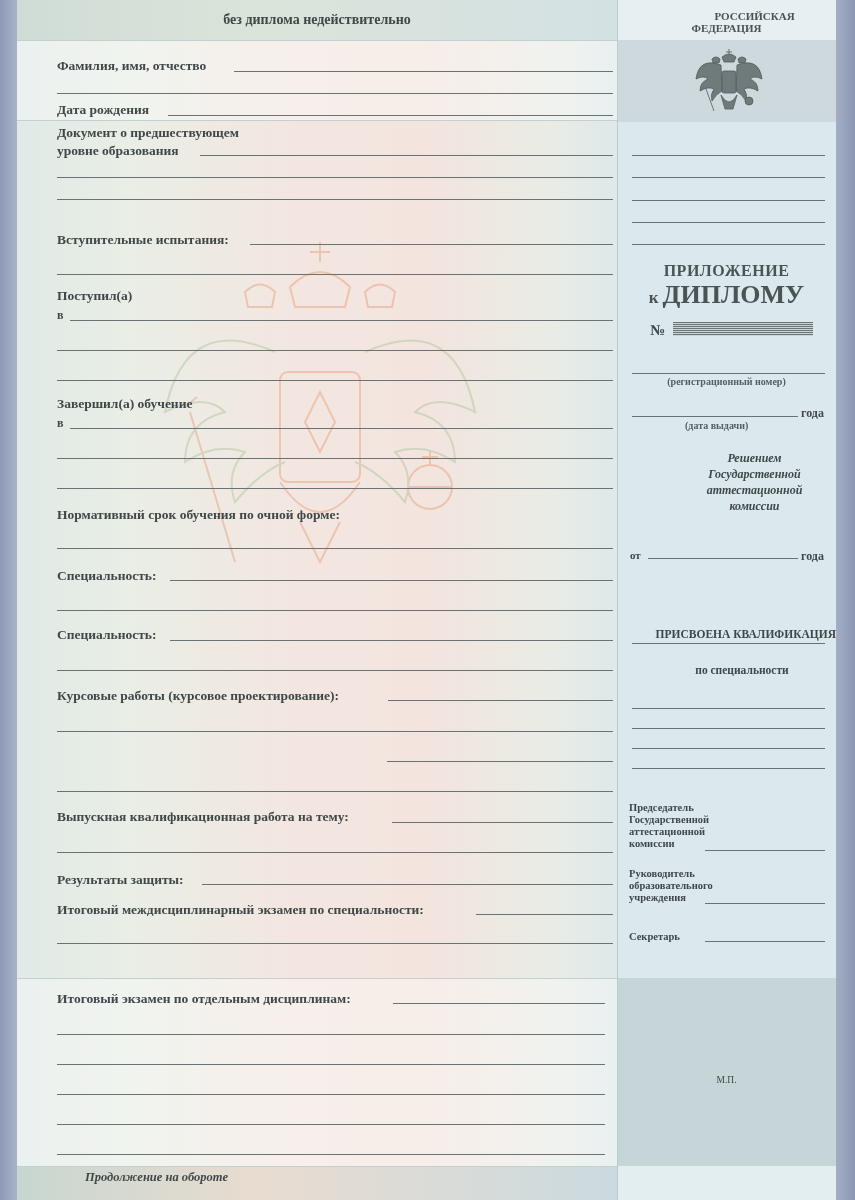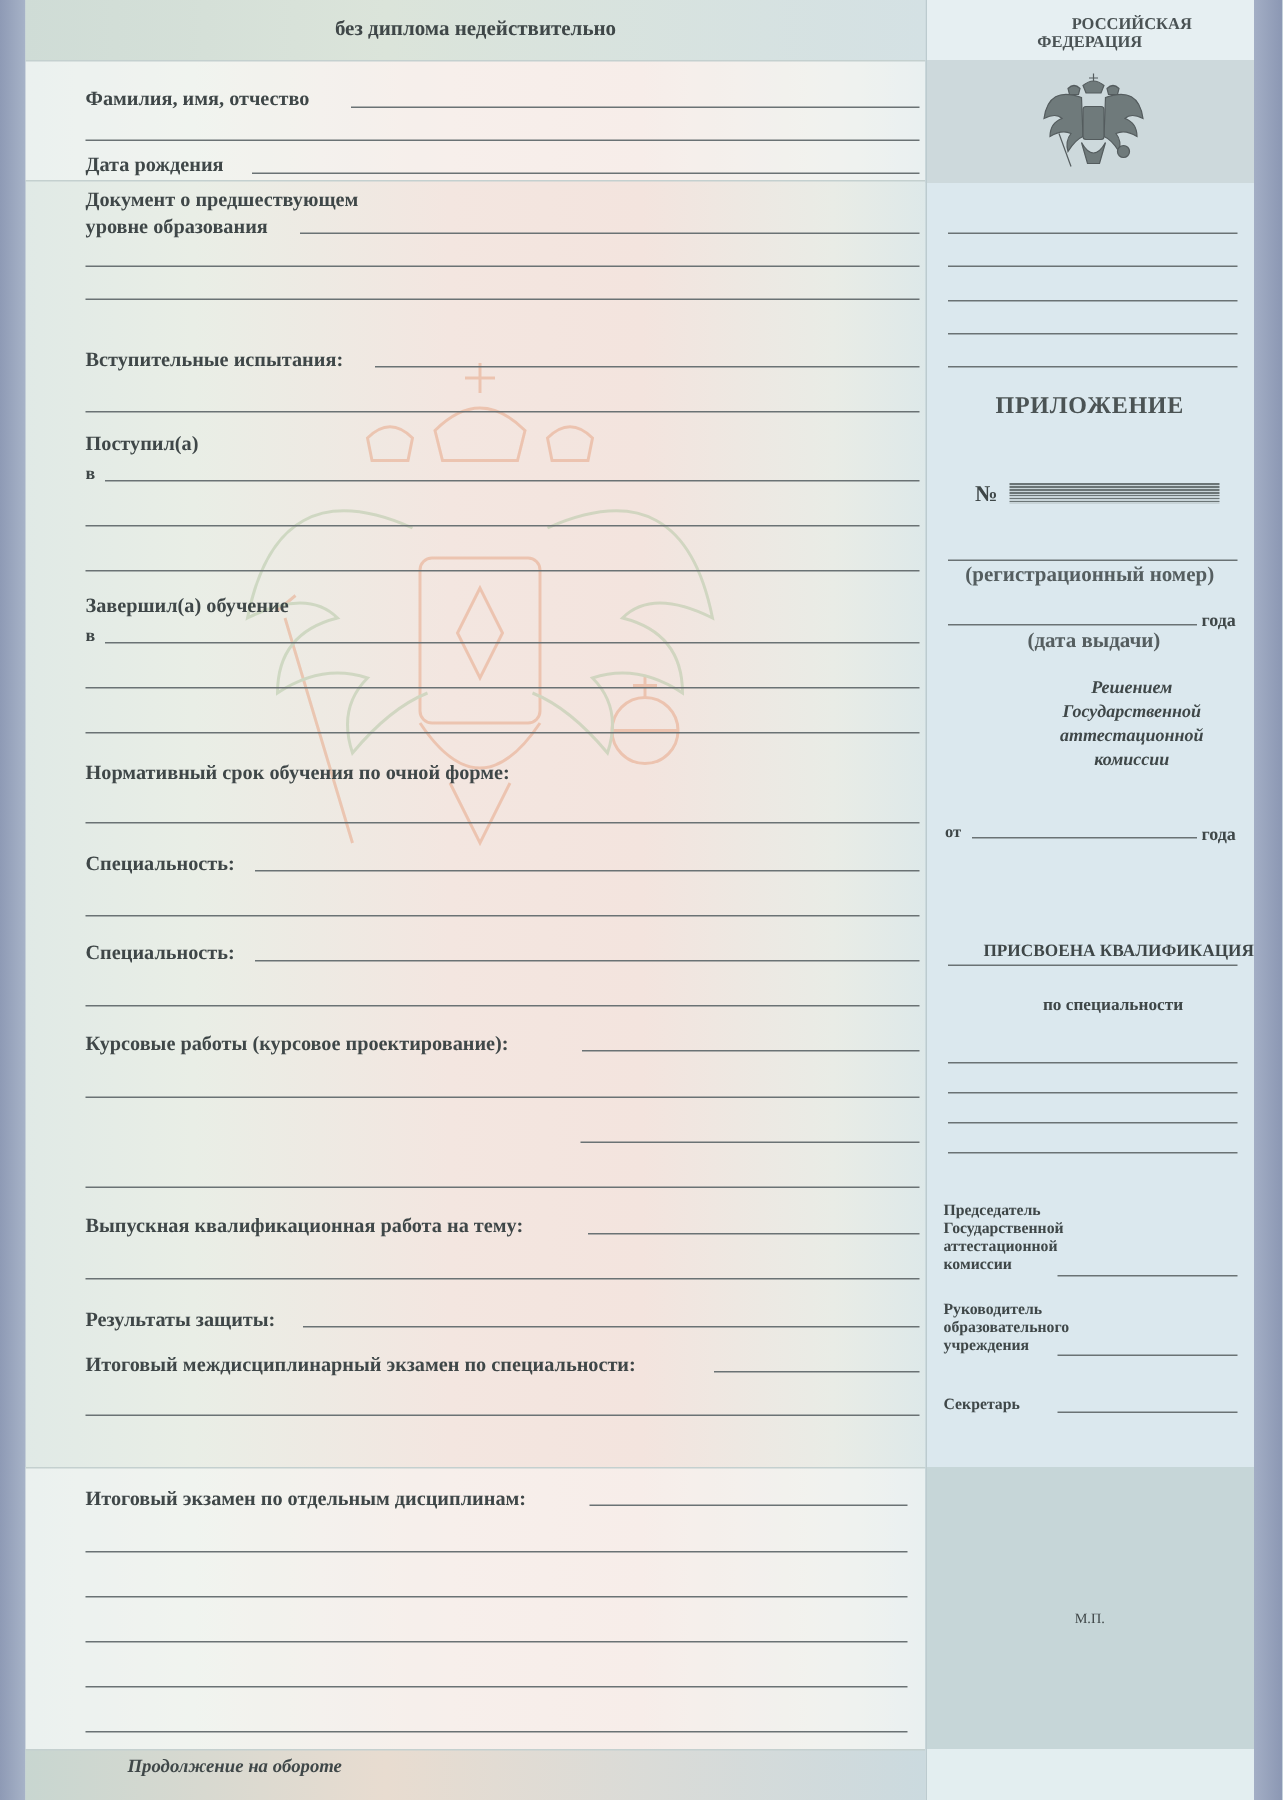--- a/index.html
+++ b/index.html
@@ -19,21 +19,21 @@
   .right-head{position:absolute;left:617px;top:0;width:219px;height:40px;background:#e6eff2;}
   .right-emblem-band{position:absolute;left:617px;top:40px;width:219px;height:82px;background:#cdd9dc;}
   .right-stamp{position:absolute;left:617px;top:978px;width:219px;height:188px;background:#c6d6d8;}
   .right-foot{position:absolute;left:617px;top:1166px;width:219px;height:34px;background:#e3eef0;}
   .divider{position:absolute;left:617px;top:0;width:1px;height:1200px;background:#bccbcf;}
   .hsep{position:absolute;left:17px;width:600px;height:1px;background:#c4d0cf;}
   .emblem-wm{position:absolute;left:150px;top:232px;width:340px;height:350px;opacity:0.55;}
   .t{position:absolute;white-space:nowrap;font-weight:bold;font-size:13.5px;color:#3f4748;}
   .ln{position:absolute;height:1px;background:#6a7274;}
   .center{text-align:center;}
-  .small{font-size:14px;font-weight:bold;color:#555e60;font-family:Liberation Serif, serif;}
+  .small{font-size:10px;font-weight:bold;color:#555e60;font-family:Liberation Serif, serif;}
   .it{font-style:italic;padding-left:28px;}
 </style>
 </head>
 <body>
 
 <div class="page">
   <div class="binding-left"></div>
   <div class="binding-right"></div>
 
   <div class="band band-top"></div>
@@ -159,20 +159,24 @@
 
   <div class="t it" style="left:57px;top:1170px;font-size:12.5px;">Продолжение на обороте</div>
 
   <div class="ln" style="left:632px;top:155px;width:193px;"></div>
   <div class="ln" style="left:632px;top:177px;width:193px;"></div>
   <div class="ln" style="left:632px;top:200px;width:193px;"></div>
   <div class="ln" style="left:632px;top:222px;width:193px;"></div>
   <div class="ln" style="left:632px;top:244px;width:193px;"></div>
 
   <div class="t center" style="left:617px;top:262px;width:219px;font-size:16px;letter-spacing:0.5px;color:#4b5354;">ПРИЛОЖЕНИЕ</div>
+  <div style="position:absolute;left:617px;top:280px;width:219px;text-align:center;white-space:nowrap;font-weight:bold;color:#4b5354;">
+    <span style="font-size:17px;">к</span>
+    <span style="font-size:26px;">ДИПЛОМУ</span>
+  </div>
   <div class="t" style="left:650px;top:322px;font-size:15px;">№</div>
   <div style="position:absolute;left:673px;top:322px;width:140px;height:14px;background:repeating-linear-gradient(180deg,#6b7576 0,#6b7576 1px,#c8d4d8 1px,#c8d4d8 2px);"></div>
 
   <div class="ln" style="left:632px;top:373px;width:193px;"></div>
   <div class="t center small" style="left:617px;top:376px;width:219px;">(регистрационный номер)</div>
 
   <div class="ln" style="left:632px;top:416px;width:166px;"></div>
   <div class="t" style="left:801px;top:406px;font-size:12px;">года</div>
   <div class="t small" style="left:685px;top:420px;">(дата выдачи)</div>
 

